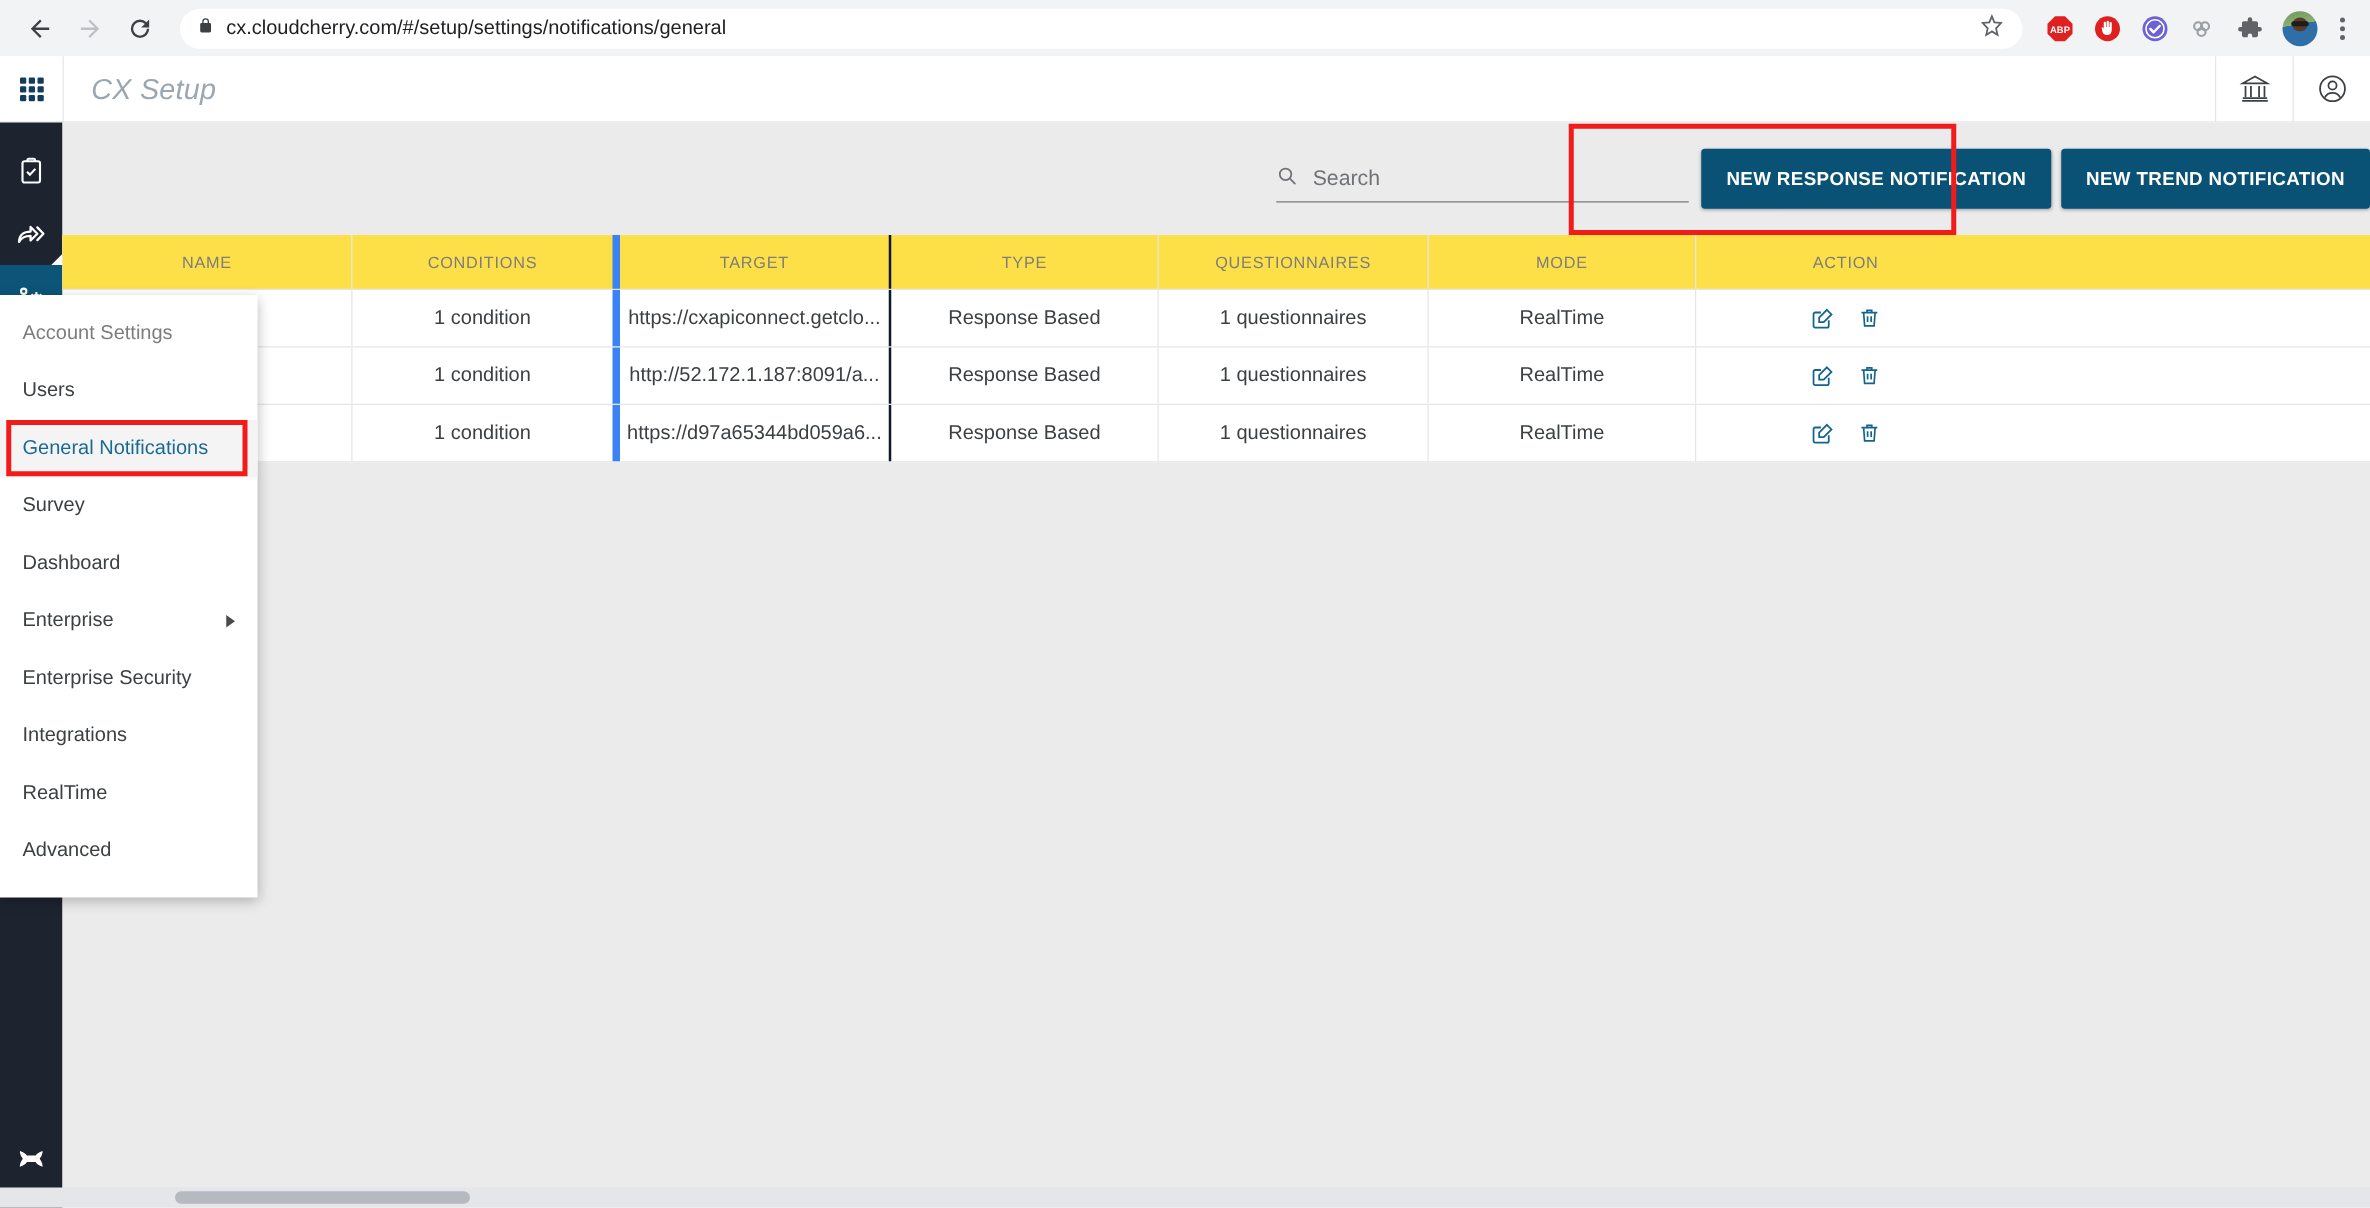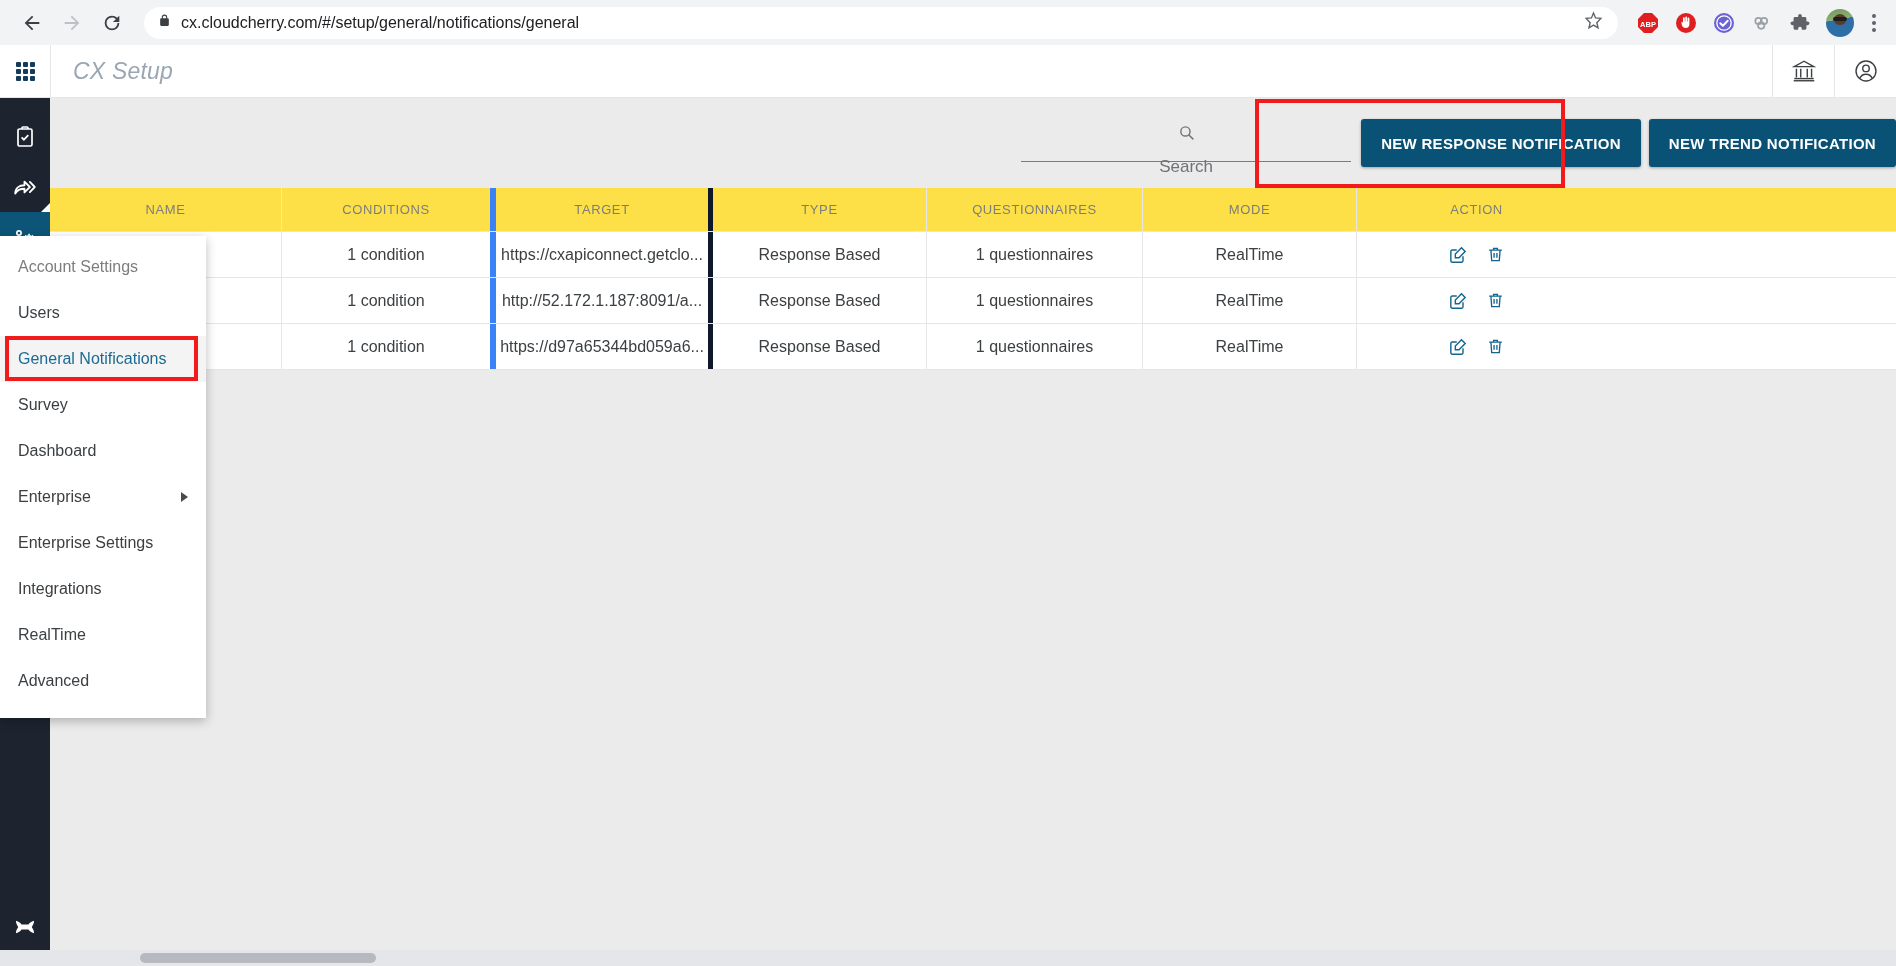--- a/index.html
+++ b/index.html
@@ -122,21 +122,20 @@
   .toolbar {
     height: 90px; width: 100%;
     display: flex; align-items: center; justify-content: flex-end;
     padding-right: 0; gap: 0; position: relative;
   }
   .search-wrap {
     width: 330px; height: 38px;
     display: flex; align-items: center; gap: 12px;
     border-bottom: 1px solid #7b7b7b;
     margin-right: 10px;
-    flex-direction: column;
   }
   .search-wrap .ph { font-size: 17px; color: #6f7276; }
   .btn-primary {
     background: #0a5275; color: #ffffff;
     border: none; border-radius: 3px;
     font-size: 15px; font-weight: bold;
     letter-spacing: .3px;
     padding: 0 20px; height: 48px;
     box-shadow: 0 1px 3px rgba(0,0,0,.32);
     white-space: nowrap;
@@ -165,21 +164,21 @@
     display: flex; align-items: center; justify-content: center;
     height: 100%; font-size: 16px; color: #3c4043;
     padding: 0 6px; overflow: hidden; white-space: nowrap;
   }
   .thead .cell {
     font-size: 13px; color: #7d7d7d;
     letter-spacing: .6px; font-weight: 400;
   }
   .c-name   { width: 232px; border-right: 1px solid #e6e6e6; }
   .c-cond   { width: 214px; border-right: 6px solid #3b82f6; }
-  .c-target { width: 217px; border-right: 5px solid #0f172a; }
+  .c-target { width: 217px; border-right: 2px solid #0f172a; }
   .c-type   { width: 214px; border-right: 1px solid #e6e6e6; }
   .c-quest  { width: 216px; border-right: 1px solid #e6e6e6; }
   .c-mode   { width: 214px; border-right: 1px solid #e6e6e6; }
   .c-action { width: 239px; gap: 18px; }
   .act-ico { cursor: pointer; display: flex; align-items: center; }
 
   
   .dropdown {
     position: absolute; left: 0; top: 236px;
     width: 206px; background: #ffffff;
@@ -233,21 +232,21 @@
         <path d="M17.65 6.35A7.96 7.96 0 0012 4a8 8 0 108 8h-2a6 6 0 11-6-6c1.66 0 3.14.69 4.22 1.78L13 11h7V4z" fill="#3c4043"></path>
       </svg>
   </div>
 
   <div class="omnibox">
     <span>
       <svg width="13" height="15" viewBox="0 0 24 24">
           <path d="M18 8h-1V6A5 5 0 007 6v2H6a2 2 0 00-2 2v10a2 2 0 002 2h12a2 2 0 002-2V10a2 2 0 00-2-2zM9 6a3 3 0 016 0v2H9z" fill="#3c4043"></path>
         </svg>
     </span>
-    <span class="url">cx.cloudcherry.com/#/setup/general/notifications/general</span>
+    <span class="url">cx.cloudcherry.com/#/setup/settings/notifications/general</span>
     <span class="star-btn">
       <svg width="21" height="21" viewBox="0 0 24 24">
           <path d="M12 17.27l-5.18 3.13 1.37-5.89L3.64 9.6l6.02-.52L12 3.5l2.34 5.58 6.02.52-4.55 4.91 1.37 5.89z" fill="none" stroke="#5f6368" stroke-width="1.6"></path>
         </svg>
     </span>
   </div>
 
   <div class="ext-row">
     <span class="ext-icon">
       <svg width="24" height="24" viewBox="0 0 24 24">
@@ -471,21 +470,21 @@
     <span>Survey</span>
   </div>
   <div class="menu-item">
     <span>Dashboard</span>
   </div>
   <div class="menu-item">
     <span>Enterprise</span>
     <span class="caret"></span>
   </div>
   <div class="menu-item">
-    <span>Enterprise Settings</span>
+    <span>Enterprise Security</span>
   </div>
   <div class="menu-item">
     <span>Integrations</span>
   </div>
   <div class="menu-item">
     <span>RealTime</span>
   </div>
   <div class="menu-item">
     <span>Advanced</span>
   </div>

